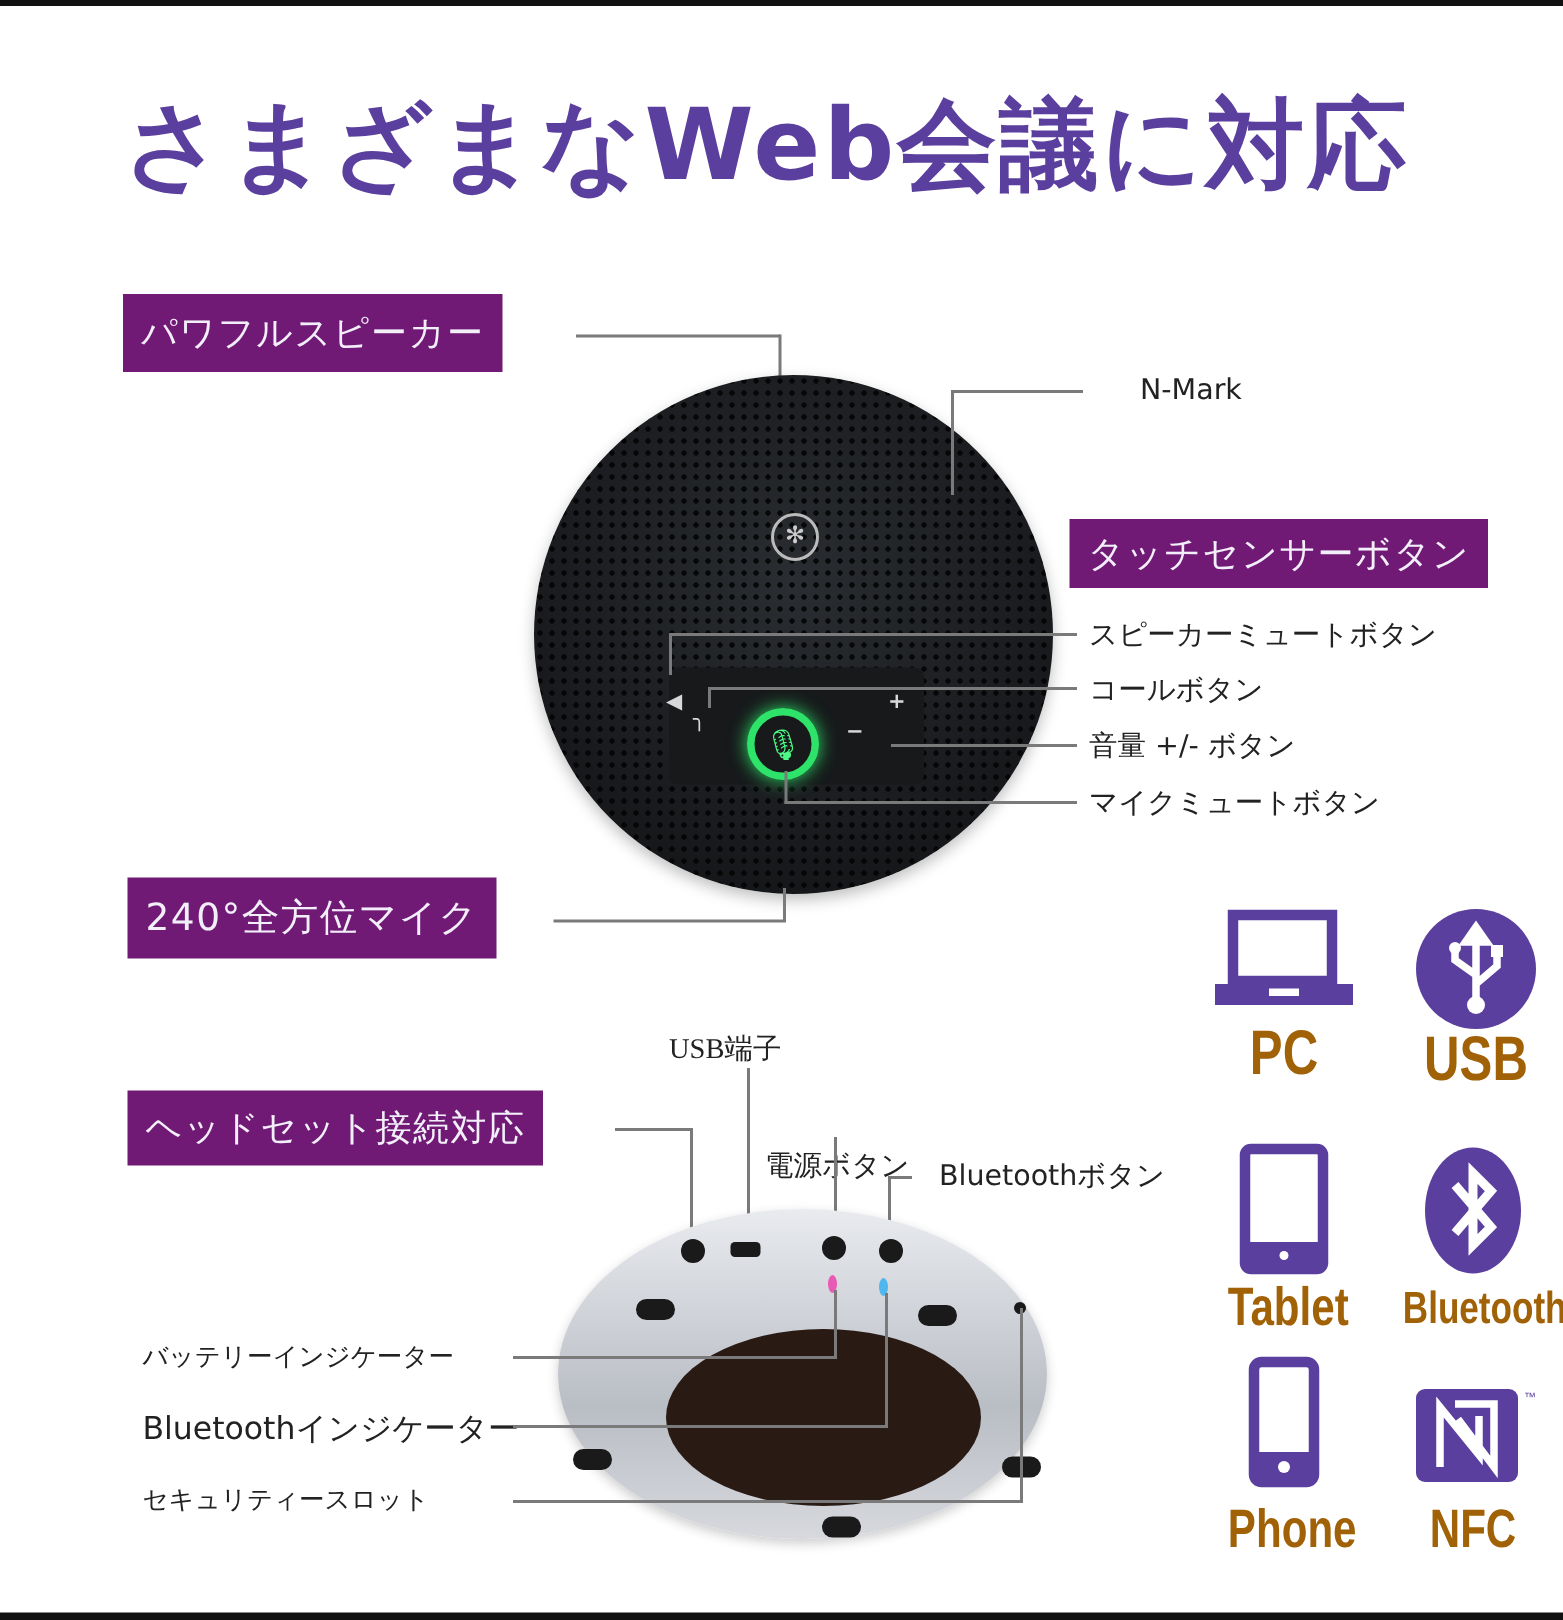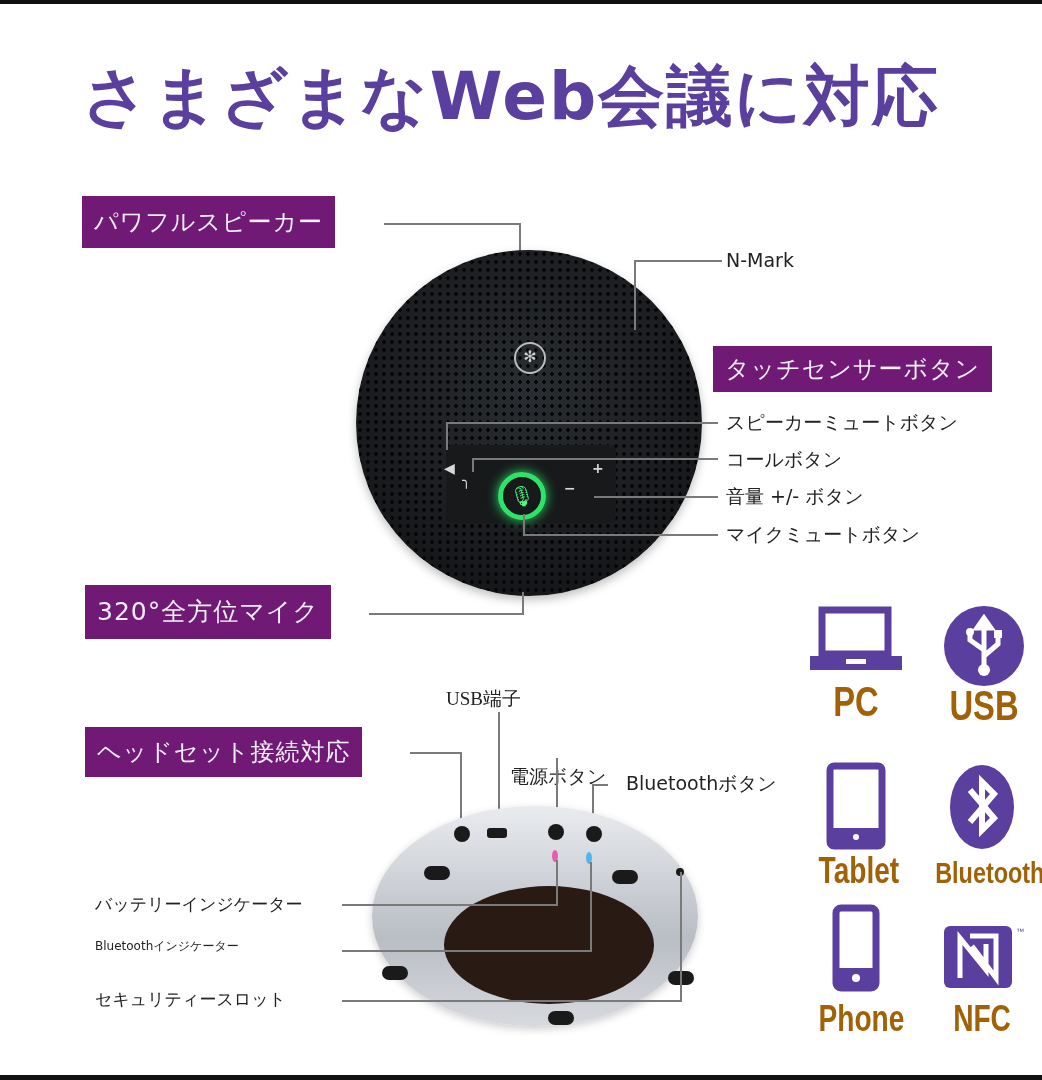--- a/index.html
+++ b/index.html
@@ -44,40 +44,40 @@
   <div class="logo">✻</div>
   <div class="ctl" style="left:88px;top:210px;">◀</div>
   <div class="ctl" style="left:106px;top:222px;">╮</div>
   <div class="ctl" style="left:236px;top:210px;">+</div>
   <div class="ctl" style="left:208px;top:230px;">−</div>
   <div class="micbtn"><span>🎙</span></div>
 </div>
 
 <div class="ln" style="left:634px;top:260px;width:88px;height:2px;"></div>
 <div class="ln" style="left:634px;top:260px;width:2px;height:70px;"></div>
-<div class="lbl" style="left:726px;top:249px;">N-Mark</div>
+<div class="lbl" style="left:760px;top:249px;">N-Mark</div>
 
 <div class="tag" style="left:713px;top:346px;height:46px;line-height:46px;">タッチセンサーボタン</div>
 
 <div class="ln" style="left:446px;top:422px;width:272px;height:2px;"></div>
 <div class="ln" style="left:446px;top:422px;width:2px;height:28px;"></div>
 <div class="lbl" style="left:726px;top:410px;">スピーカーミュートボタン</div>
 
 <div class="ln" style="left:472px;top:458px;width:246px;height:2px;"></div>
 <div class="ln" style="left:472px;top:458px;width:2px;height:14px;"></div>
 <div class="lbl" style="left:726px;top:447px;">コールボタン</div>
 
 <div class="ln" style="left:594px;top:496px;width:124px;height:2px;"></div>
 <div class="lbl" style="left:726px;top:484px;">音量 +/- ボタン</div>
 
 <div class="ln" style="left:523px;top:534px;width:195px;height:2px;"></div>
 <div class="ln" style="left:523px;top:514px;width:2px;height:22px;"></div>
 <div class="lbl" style="left:726px;top:522px;">マイクミュートボタン</div>
 
-<div class="tag" style="left:85px;top:585px;height:54px;line-height:54px;font-size:25px;">320°全方位マイク</div>
+<div class="tag" style="left:85px;top:585px;height:54px;line-height:54px;font-size:25px;">240°全方位マイク</div>
 <div class="ln" style="left:369px;top:613px;width:155px;height:2px;"></div>
 <div class="ln" style="left:522px;top:592px;width:2px;height:22px;"></div>
 
 <div class="lbl" style="left:446px;top:686px;font-family:Liberation Serif, serif;">USB端子</div>
 <div class="ln" style="left:498px;top:712px;width:2px;height:110px;"></div>
 <div class="lbl" style="left:510px;top:732px;margin-top:32px;">電源ボタン</div>
 <div class="ln" style="left:556px;top:758px;width:2px;height:64px;"></div>
 <div class="ln" style="left:592px;top:784px;width:16px;height:2px;"></div>
 <div class="ln" style="left:592px;top:784px;width:2px;height:38px;"></div>
 <div class="lbl" style="left:616px;top:771px;margin-left:10px;">Bluetoothボタン</div>
@@ -100,21 +100,21 @@
   <div class="foot" style="left:10px;top:160px;"></div>
   <div class="foot" style="left:296px;top:165px;"></div>
   <div class="foot" style="left:176px;top:205px;"></div>
   <div class="port" style="left:304px;top:62px;width:8px;height:8px;"></div>
 </div>
 
 <div class="lbl" style="left:95px;top:893px;font-size:17px;">バッテリーインジケーター</div>
 <div class="ln" style="left:342px;top:904px;width:216px;height:2px;"></div>
 <div class="ln" style="left:556px;top:860px;width:2px;height:46px;"></div>
 
-<div class="lbl" style="left:95px;top:938px;font-size:12px;">Bluetoothインジケーター</div>
+<div class="lbl" style="left:95px;top:938px;font-size:21px;">Bluetoothインジケーター</div>
 <div class="ln" style="left:342px;top:950px;width:250px;height:2px;"></div>
 <div class="ln" style="left:590px;top:862px;width:2px;height:90px;"></div>
 
 <div class="lbl" style="left:95px;top:988px;font-size:17px;">セキュリティースロット</div>
 <div class="ln" style="left:342px;top:1000px;width:340px;height:2px;"></div>
 <div class="ln" style="left:680px;top:872px;width:2px;height:130px;"></div>
 
 <div class="icon-tile" style="left:808px;top:604px;width:96px;height:120px;">
   <svg width="96" height="72" viewBox="0 0 96 72">
     <rect x="14" y="6" width="66" height="44" fill="none" stroke="#5a3f9e" stroke-width="7"></rect>

